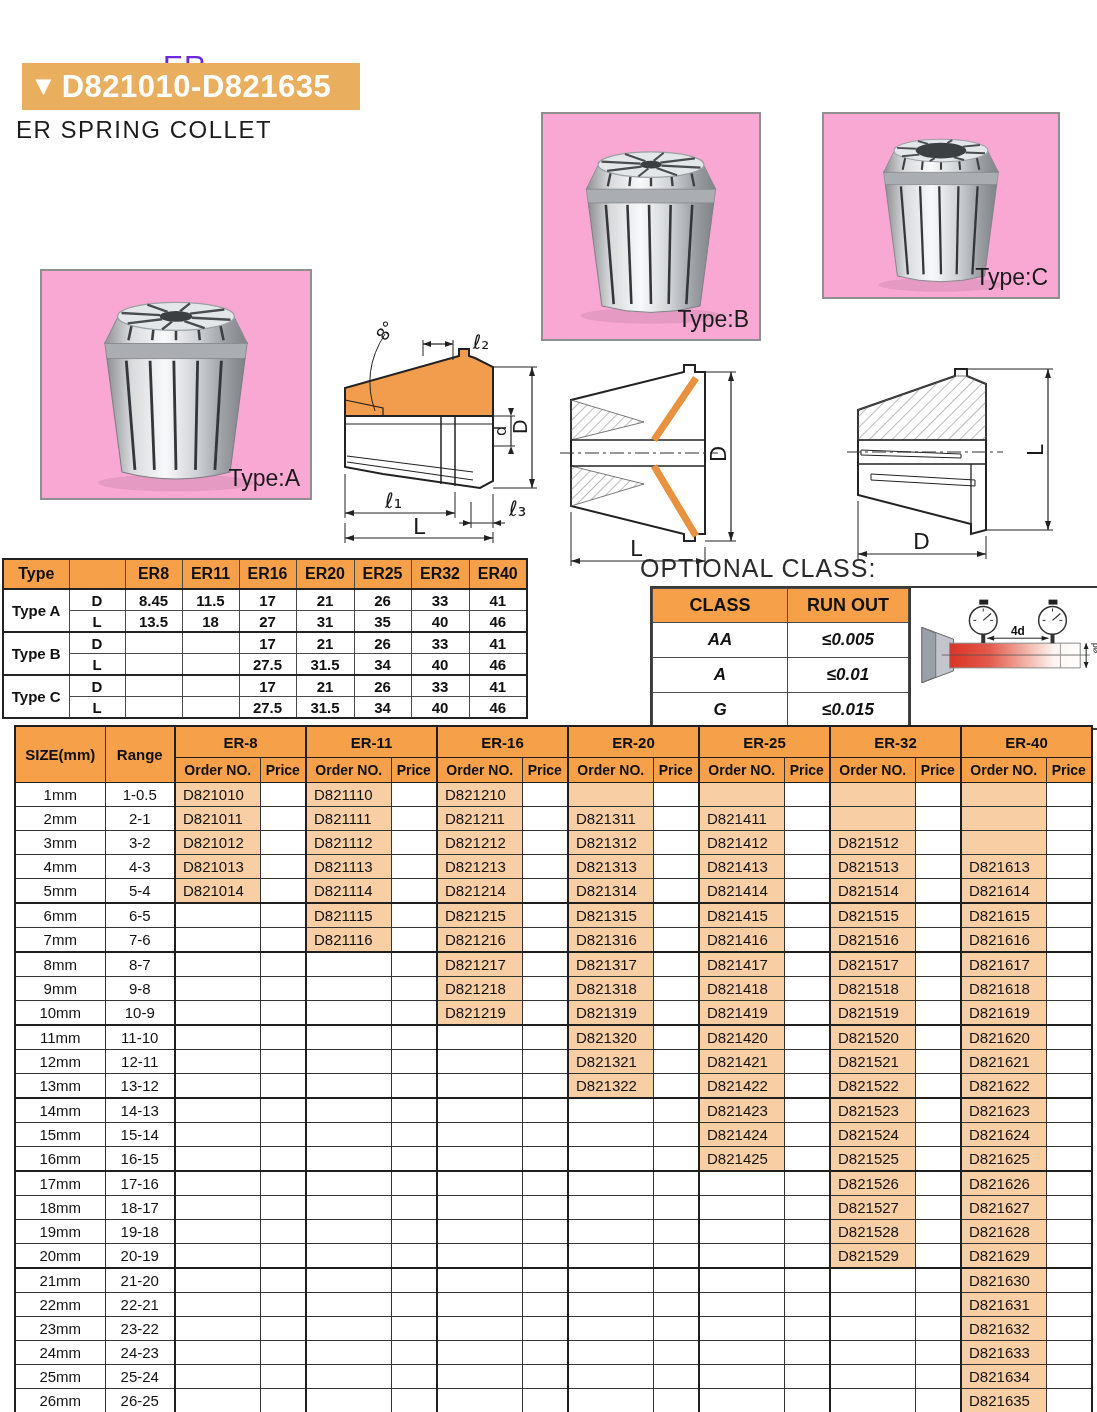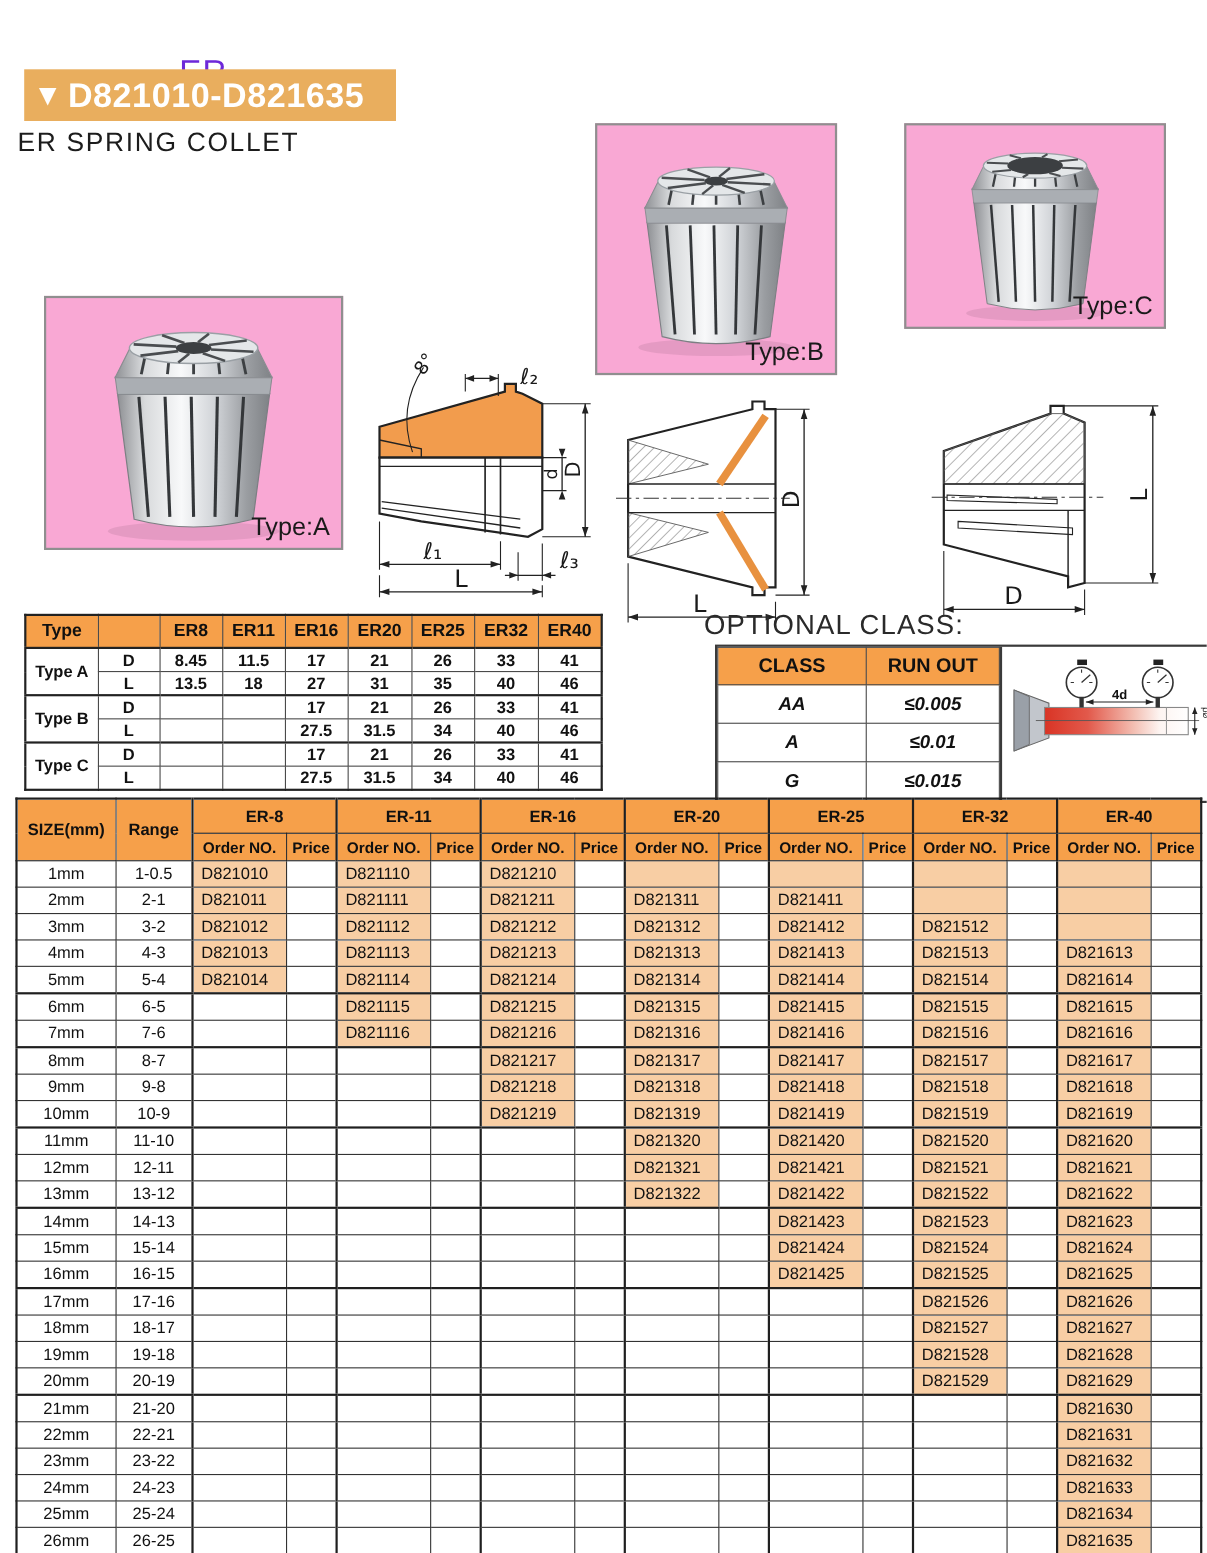--- a/index.html
+++ b/index.html
@@ -27,21 +27,21 @@
 
   
   .drawing{pointer-events:none;}
   .drawing text{font-family:"DejaVu Sans",sans-serif;fill:#1a1a1a;}
   #drawing-main{left:323px;top:316px;width:235px;height:240px;}
   #drawing-b{left:556px;top:356px;width:235px;height:215px;}
   #drawing-c{left:843px;top:352px;width:238px;height:215px;}
   #runout-diagram{width:188px;height:100%;}
 
   
-  #dim-table{left:22px;top:558px;width:524px;border-collapse:collapse;table-layout:fixed;
+  #dim-table{left:2px;top:558px;width:524px;border-collapse:collapse;table-layout:fixed;
     border:2px solid #222;font-size:15px;font-weight:bold;text-align:center;}
   #dim-table th,#dim-table td{border:1px solid #4a4a4a;padding:0;}
   #dim-table th.dh{background:var(--c-orange);height:28px;font-size:16px;color:#101010;}
   #dim-table td{height:20px;}
   #dim-table tr.grp td{border-top-width:2px;border-top-color:#222;}
 
   
   #opt-title{left:640px;top:554px;font-size:25px;font-weight:500;letter-spacing:1px;color:#2a2a2a;}
   #opt-wrap{left:650px;top:586px;display:flex;border:2px solid #3a3a3a;background:#fff;}
   #opt-table{border-collapse:collapse;table-layout:fixed;width:256px;text-align:center;}

